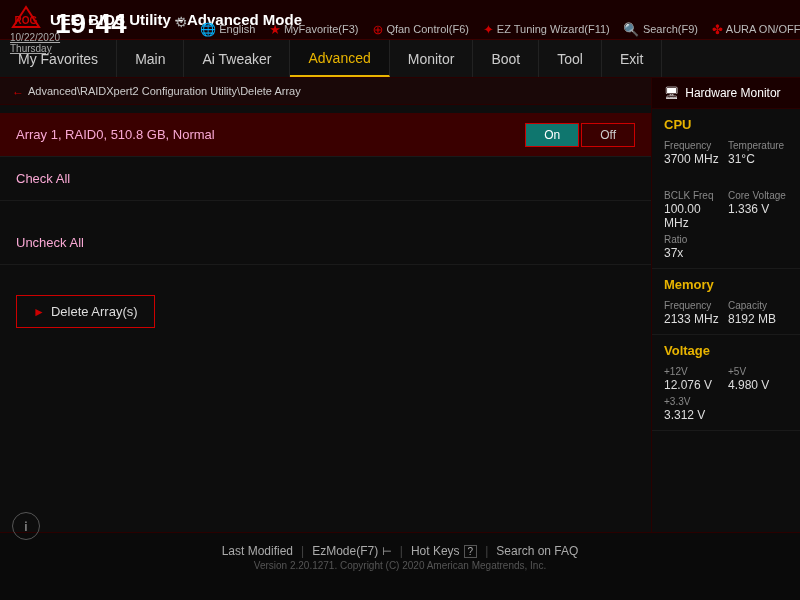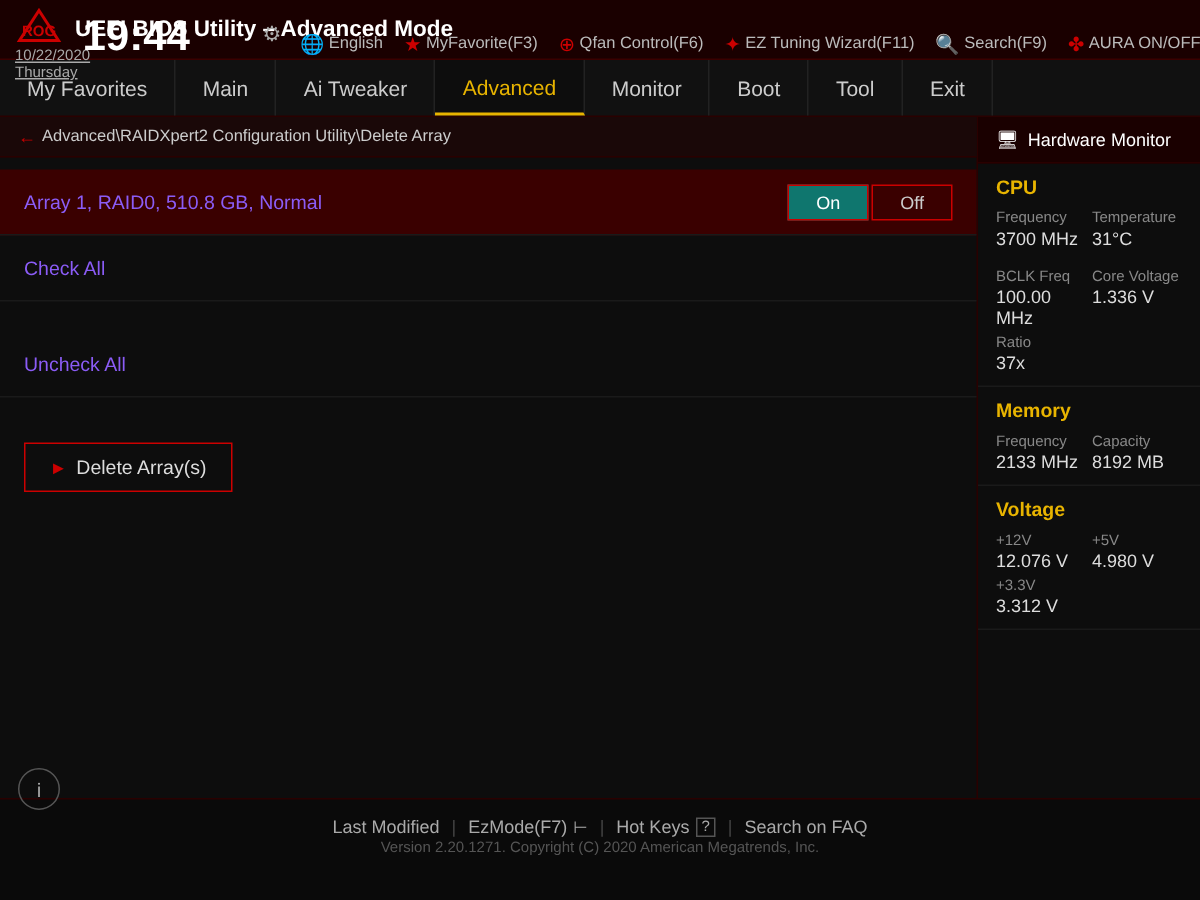--- a/index.html
+++ b/index.html
@@ -160,21 +160,21 @@
       padding: 8px 16px;
       min-height: 44px;
       border-bottom: 1px solid #1a1a1a;
     }
     .config-row.highlighted {
       background: #3a0000;
     }
     .row-label {
       flex: 1;
       font-size: 13px;
-      color: #8b5cf6;
+      color: #f9a8d4;
     }
     .toggle-group {
       display: flex;
       gap: 2px;
     }
     .toggle-btn {
       padding: 4px 18px;
       border: 1px solid #cc0000;
       background: transparent;
       color: #ccc;
@@ -249,21 +249,21 @@
     }
     .hw-section-title {
       font-size: 13px;
       color: #e8b400;
       margin-bottom: 8px;
       font-weight: bold;
     }
     .hw-grid {
       display: grid;
       grid-template-columns: 1fr 1fr;
-      gap: 13px 4px;
+      gap: 24px 4px;
     }
     .hw-item-label {
       font-size: 10px;
       color: #888;
     }
     .hw-item-value {
       font-size: 12px;
       color: #ddd;
       margin-top: 1px;
     }

